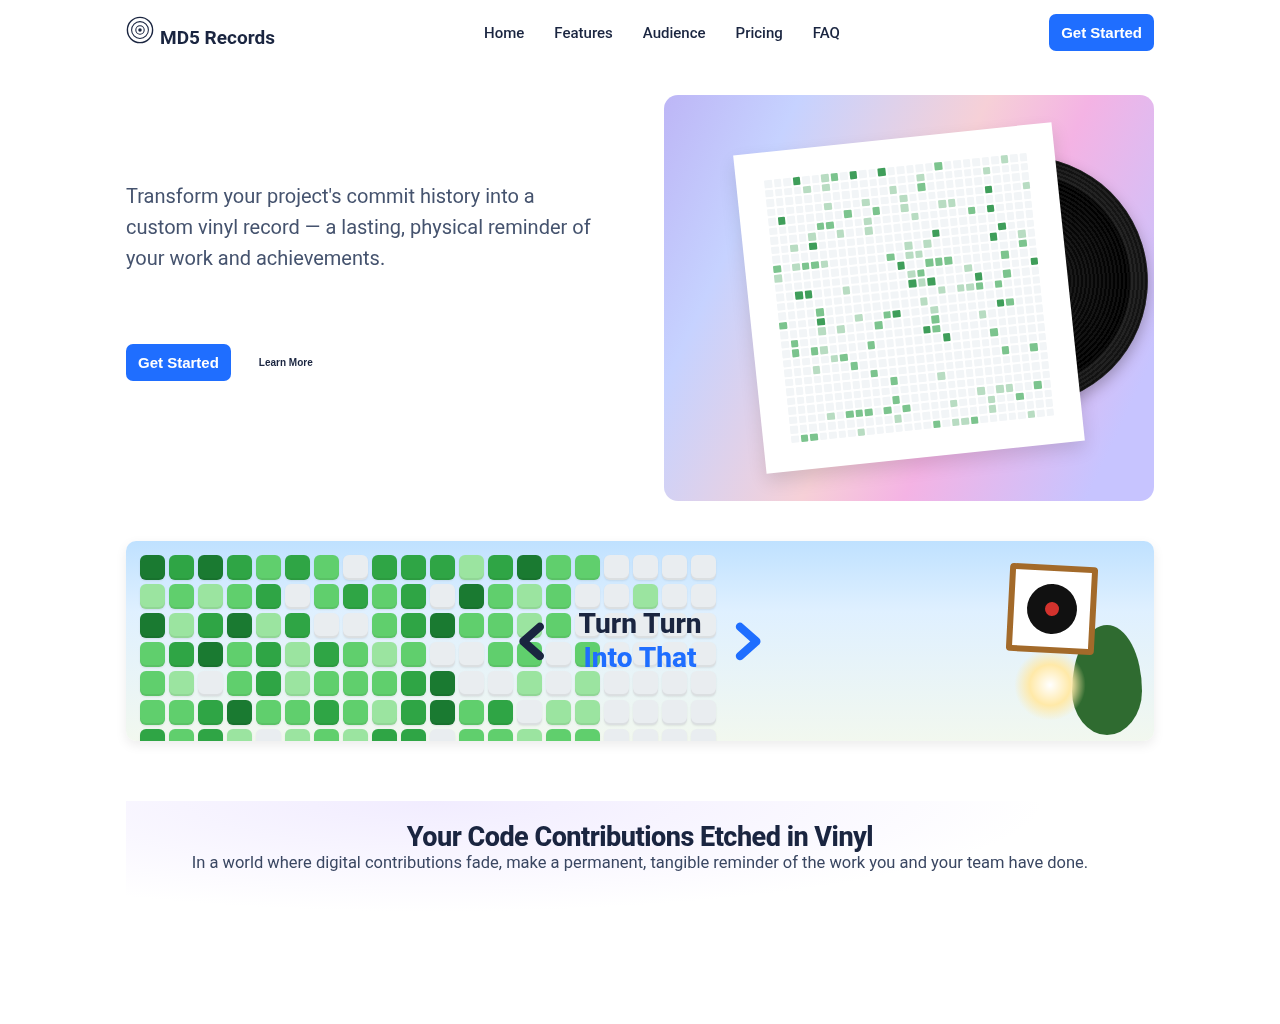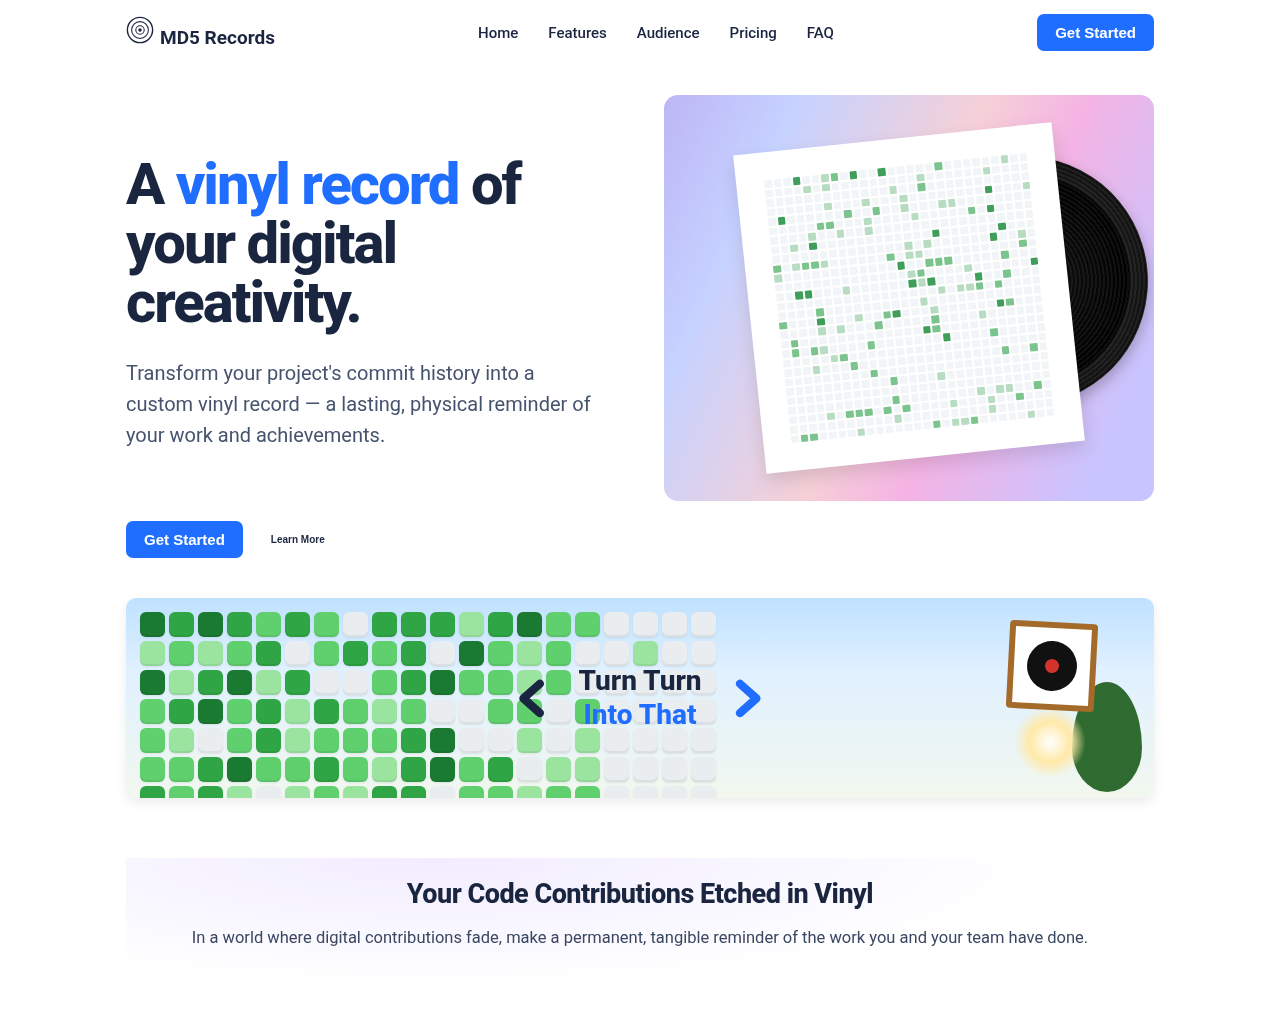--- a/index.html
+++ b/index.html
@@ -33,21 +33,21 @@
     gap: 30px;
     font-size: 15px;
     color: #1a2540;
   }
   .nav-links span { cursor: pointer; font-weight: 500; }
   .btn {
     background: #1f6eff;
     color: #fff;
     border: none;
     border-radius: 7px;
-    padding: 10px 18px;
+    padding: 10px 12px;
     font-size: 15px;
     font-weight: 600;
     cursor: pointer;
   }
 
   
   .hero {
     display: flex;
     gap: 40px;
     padding: 30px 0 30px;
@@ -175,21 +175,20 @@
     padding: 20px 0 60px;
     background: radial-gradient(ellipse at 30% 0%, rgba(200,180,255,.25), transparent 60%);
   }
   .features-head h2 {
     font-size: 27px;
     font-weight: 800;
     color:#1a2540;
     letter-spacing:-.5px;
   }
   .features-head p {
-    margin-top: 18px;
     font-size: 16.5px;
     color:#3a4762;
   }
 </style>
 </head>
 <body>
 
 <div class="container">
 
   <div class="nav">
@@ -209,23 +208,20 @@
       <span>Features</span>
       <span>Audience</span>
       <span>Pricing</span>
       <span>FAQ</span>
     </div>
     <button class="btn">Get Started</button>
   </div>
 
   <div class="hero">
     <div class="hero-left">
-      <h1>
-        <span>A </span><span class="accent">vinyl record</span><span> of your digital creativity.</span>
-      </h1>
       <p class="lead">Transform your project's commit history into a custom vinyl record — a lasting, physical reminder of your work and achievements.</p>
       <div class="hero-buttons">
         <button class="btn">Get Started</button>
         <button class="secondary">Learn More</button>
       </div>
     </div>
 
     <div class="hero-visual">
       <div class="sleeve-wrap">
         <div class="vinyl-disc"></div>

